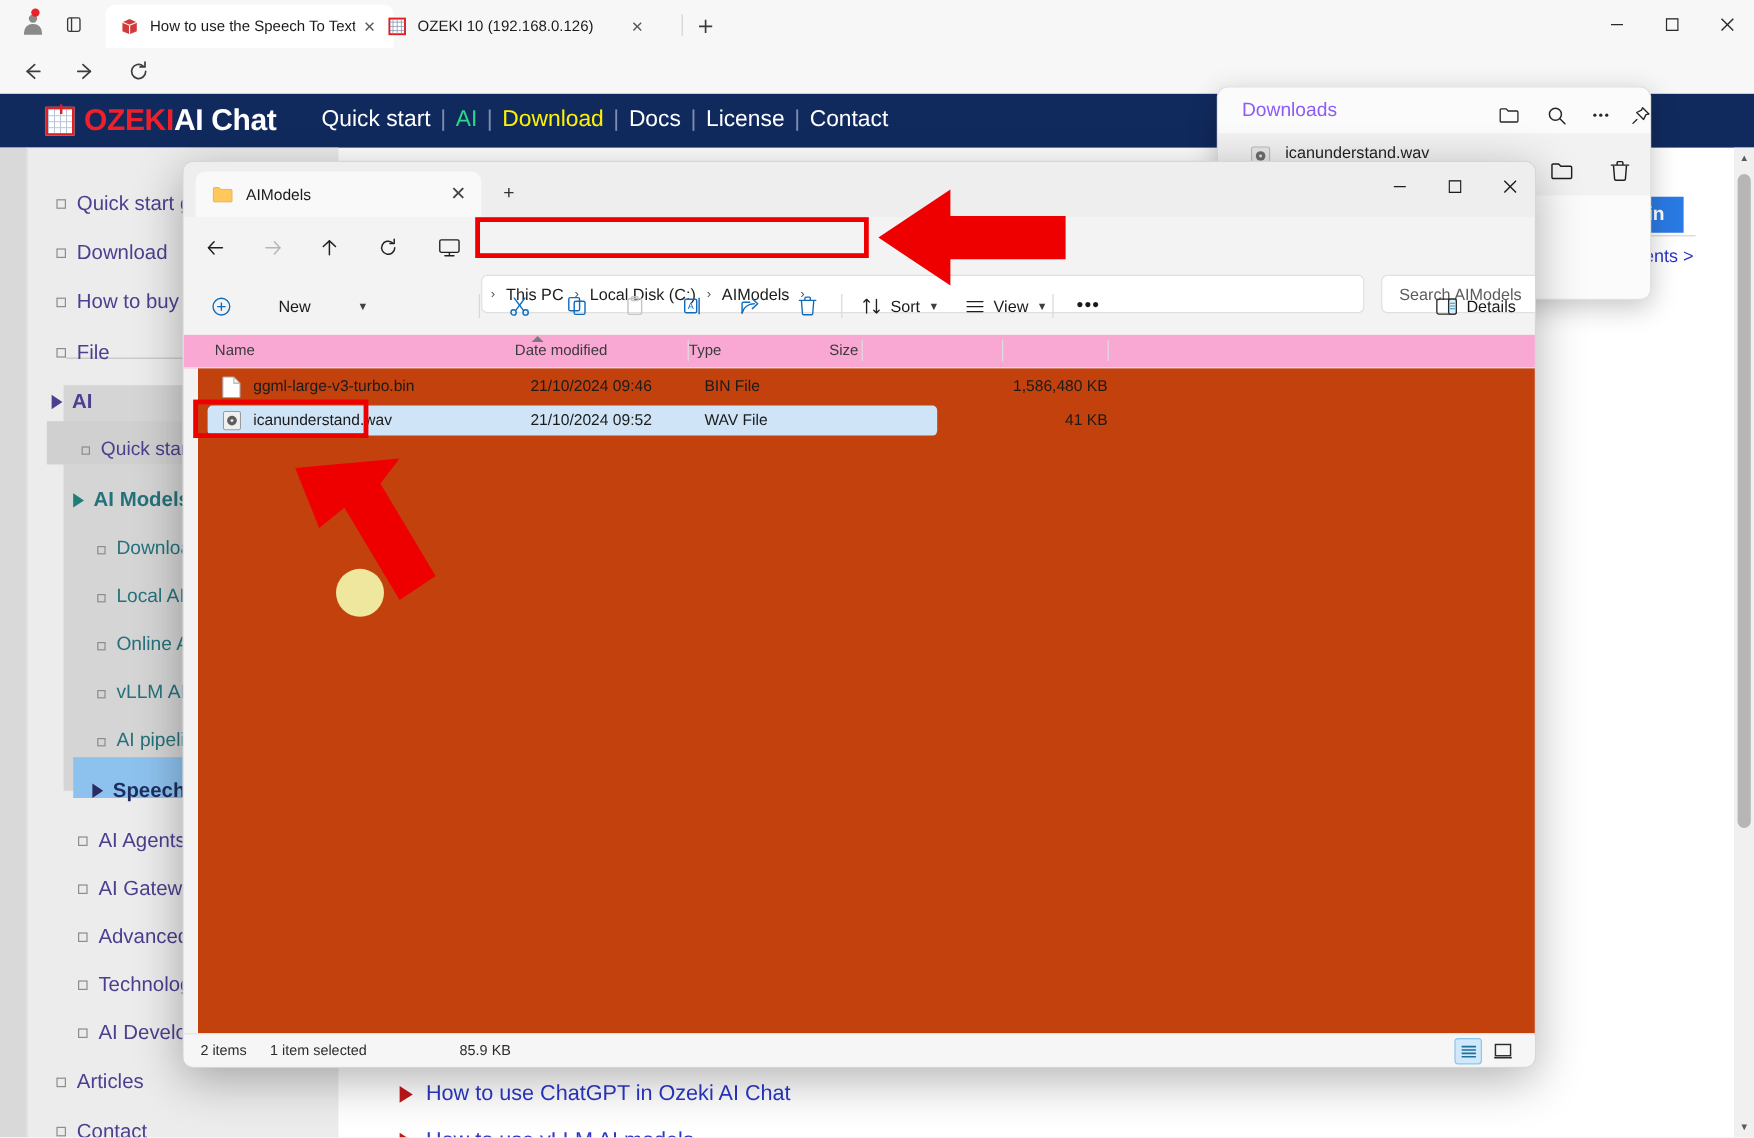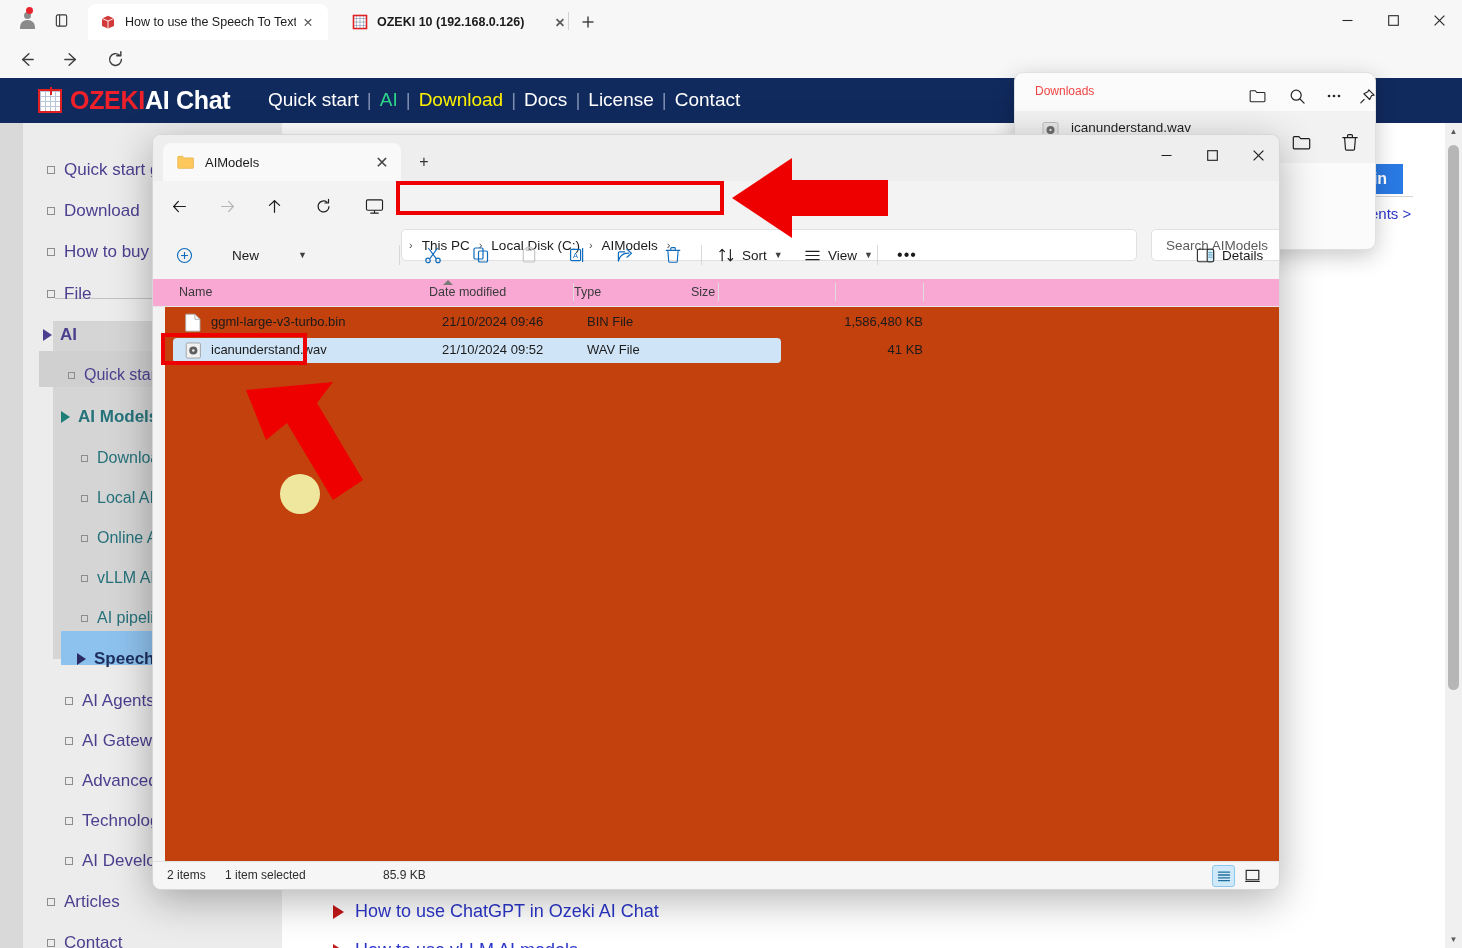--- a/index.html
+++ b/index.html
@@ -198,21 +198,21 @@
   }
 
   
   .downloads-flyout {
     position: absolute; left: 1014px; top: 72px; width: 362px; height: 178px;
     background: #fbfbfb; border: 1px solid #e1e1e1; border-radius: 9px;
     box-shadow: 0 6px 22px rgba(0,0,0,0.22);
     overflow: hidden;
   }
   .dl-title {
-    position: absolute; left: 20px; top: 11px; font-size: 12px; color: #ef4444;
+    position: absolute; left: 20px; top: 11px; font-size: 16px; color: #8b5cf6;
   }
   .dl-action {
     position: absolute; top: 9px; width: 30px; height: 28px;
     display: flex; align-items: center; justify-content: center; color: #262626;
   }
   .dl-item-name {
     position: absolute; left: 56px; top: 47px; font-size: 13.5px; color: #1f1f1f;
   }
   .dl-item-icon {
     position: absolute; left: 26px; top: 47px; width: 20px; height: 20px;
@@ -340,21 +340,21 @@
       <div class="tab active" style="left:88px; width:240px;">
         <svg class="fav" viewBox="0 0 16 16">
           <path d="M2 4.5 L8 1.8 L14 4.5 L14 12 L8 14.5 L2 12 Z" fill="#d23b3b"></path>
           <path d="M2 4.5 L8 7 L14 4.5" fill="none" stroke="#fff" stroke-width="0.9"></path>
           <path d="M8 7 L8 14.5" stroke="#fff" stroke-width="0.9"></path>
         </svg>
         <span class="tab-title">How to use the Speech To Text m</span>
         <span class="tab-close">✕</span>
       </div>
 
-      <div class="tab" style="left:340px; width:240px;font-weight:bold;">
+      <div class="tab" style="left:311px; width:240px;">
         <svg class="fav" viewBox="0 0 16 16">
           <rect x="1.5" y="1.5" width="13" height="13" fill="#fff" stroke="#e02020" stroke-width="1.6"></rect>
           <g stroke="#8e9cb5" stroke-width="0.7">
             <line x1="4.5" y1="2" x2="4.5" y2="14"></line>
               <line x1="8" y1="2" x2="8" y2="14"></line>
               <line x1="11.5" y1="2" x2="11.5" y2="14"></line>
             <line x1="2" y1="4.5" x2="14" y2="4.5"></line>
               <line x1="2" y1="8" x2="14" y2="8"></line>
               <line x1="2" y1="11.5" x2="14" y2="11.5"></line>
           </g>

